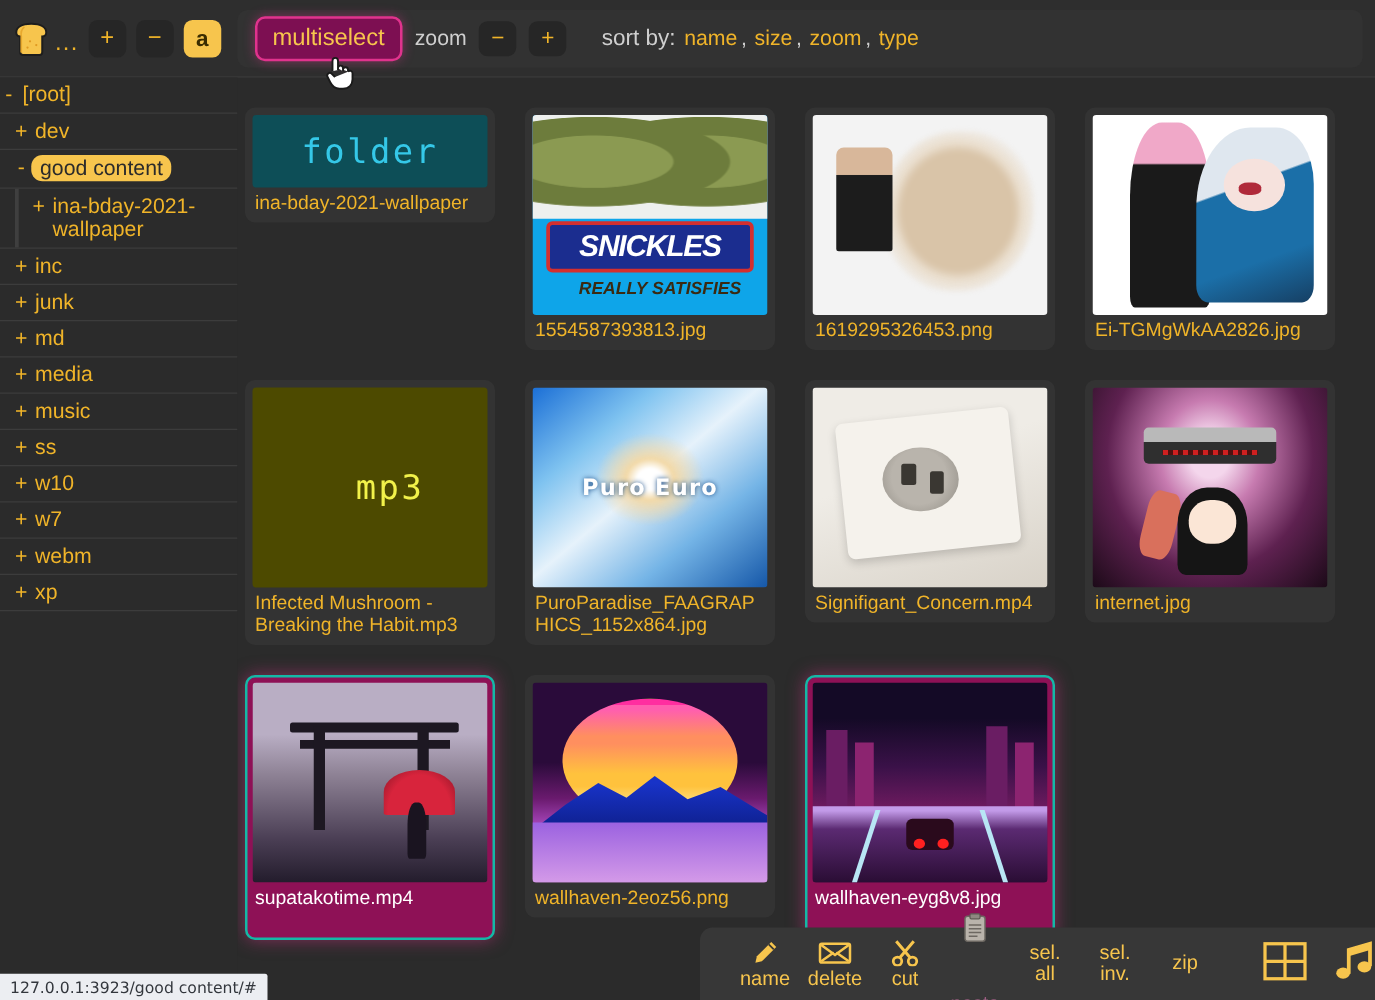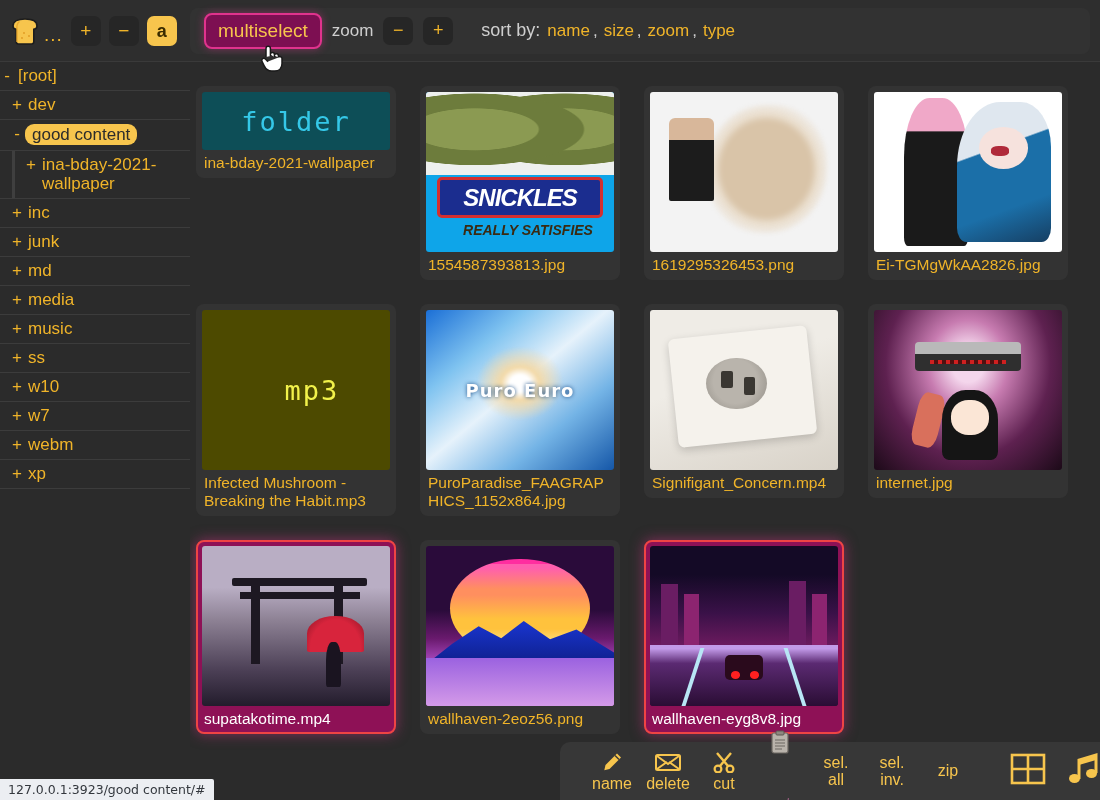--- a/index.html
+++ b/index.html
@@ -89,21 +89,21 @@
     width: 910px; height: 738px; overflow: hidden;
     padding: 24px 0 0 6px;
   }
   .grid { display: flex; flex-wrap: wrap; gap: 24px; width: 900px; }
   .tile {
     width: 200px; background: #333333; border-radius: 8px;
     padding: 6px 6px 4px 6px; cursor: pointer;
     display: flex; flex-direction: column; align-self: flex-start;
   }
   .tile.selected {
-    background: #8e1156; border: 2px solid #ef4444; padding: 4px 4px 2px 4px;
+    background: #8e1156; border: 2px solid #14b8a6; padding: 4px 4px 20px 4px;
     box-shadow: 0 0 14px rgba(224,51,141,0.5);
   }
   .thumb {
     width: 188px; height: 160px; border-radius: 3px; overflow: hidden;
     display: flex; align-items: center; justify-content: center;
     position: relative;
   }
   .tile.selected .thumb { width: 188px; }
   .tile.folder-tile .thumb, .tile.audio-tile .thumb { height: 58px; }
   .tile.folder-tile .thumb { background: #0d4e57; }

